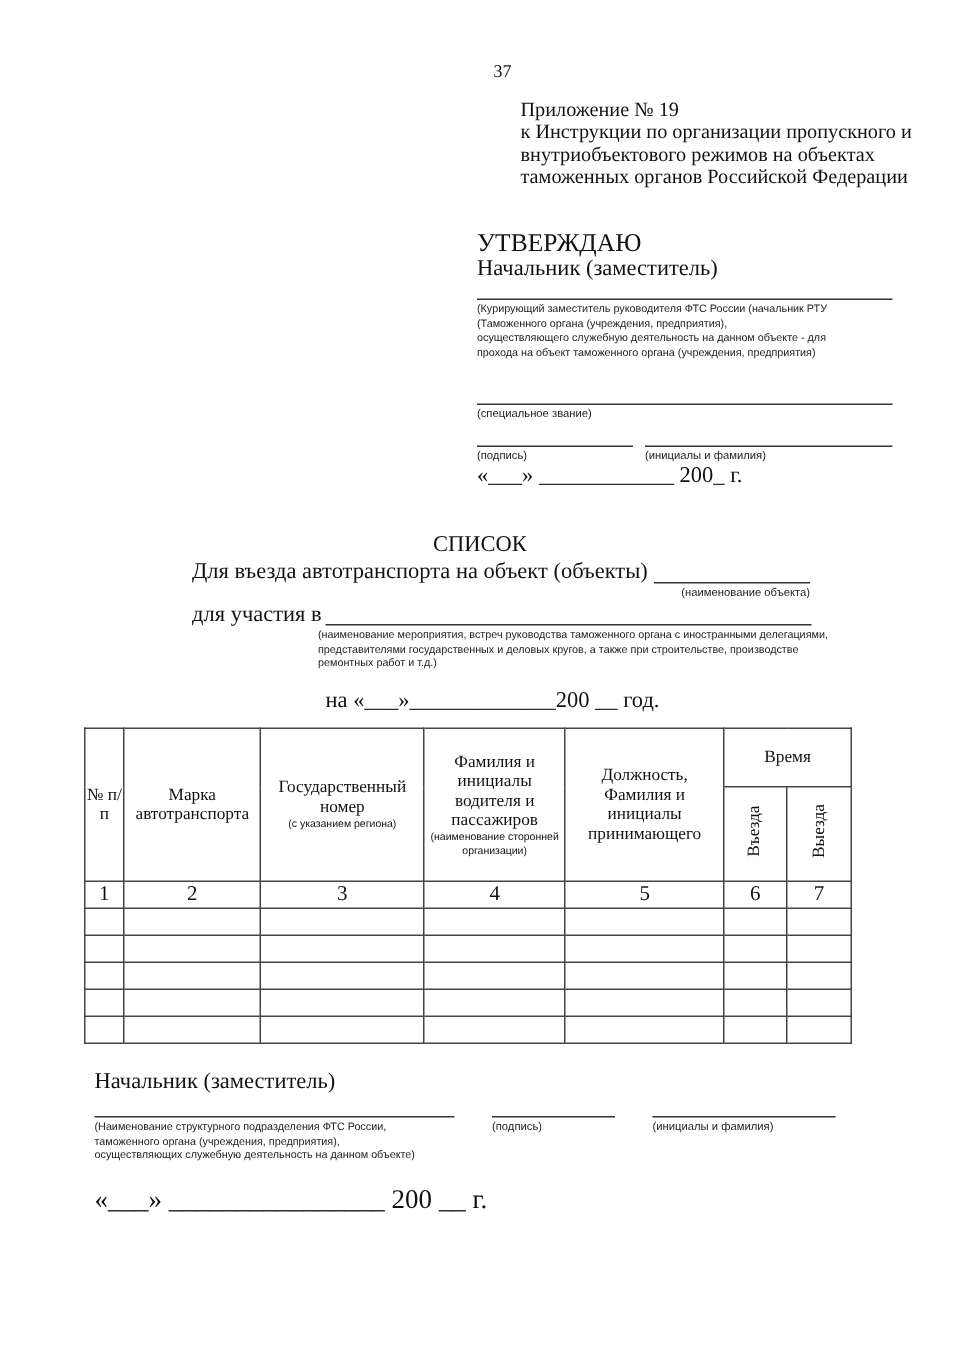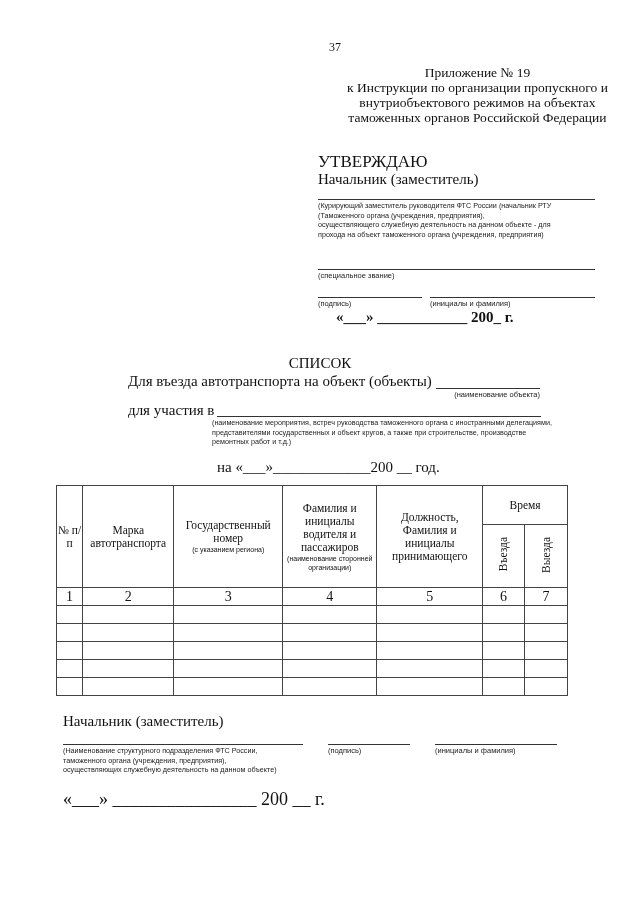--- a/index.html
+++ b/index.html
@@ -20,21 +20,21 @@
   table.list th .sub { font-family:"Liberation Sans", sans-serif; font-size:7px; line-height:9px; display:block; }
   table.list .num td { font-size:14px; height:17px; line-height:17px; }
   table.list .empty td { height:17px; }
   .vert { writing-mode:vertical-rl; transform:rotate(180deg); font-size:11.5px; display:inline-block; }
 </style>
 </head>
 <body>
 
 <div class="abs serif" style="left:329px;top:40px;font-size:12px;">37</div>
 
-<div class="abs serif" style="left:347px;top:65px;font-size:13.5px;line-height:15px;text-align:center;">
+<div class="abs serif" style="left:347px;top:65px;font-size:13.5px;line-height:15px;">
   <div>Приложение № 19</div>
   <div>к Инструкции по организации пропускного и</div>
   <div>внутриобъектового режимов на объектах</div>
   <div>таможенных органов Российской Федерации</div>
 </div>
 
 <div class="abs serif" style="left:318px;top:152px;font-size:17px;">УТВЕРЖДАЮ</div>
 <div class="abs serif" style="left:318px;top:171px;font-size:15px;">Начальник (заместитель)</div>
 <div class="line" style="left:318px;top:199px;width:277px;"></div>
 <div class="abs small" style="left:318px;top:201px;width:277px;text-align:justify;">
@@ -42,31 +42,31 @@
   <div>(Таможенного органа (учреждения, предприятия),</div>
   <div>осуществляющего служебную деятельность на данном объекте - для</div>
   <div>прохода на объект таможенного органа (учреждения, предприятия)</div>
 </div>
 <div class="line" style="left:318px;top:269px;width:277px;"></div>
 <div class="abs cap" style="left:318px;top:271px;width:277px;">(специальное звание)</div>
 <div class="line" style="left:318px;top:297px;width:104px;"></div>
 <div class="line" style="left:430px;top:297px;width:165px;"></div>
 <div class="abs cap" style="left:318px;top:299px;width:104px;">(подпись)</div>
 <div class="abs cap" style="left:430px;top:299px;width:165px;">(инициалы и фамилия)</div>
-<div class="abs serif" style="left:336px;top:309px;font-size:15px;font-weight:bold;">«___» ____________ 200_ г.</div>
+<div class="abs serif" style="left:318px;top:309px;font-size:15px;">«___» ____________ 200_ г.</div>
 
 <div class="abs serif" style="left:0;width:640px;top:355px;font-size:15px;text-align:center;">СПИСОК</div>
 <div class="abs serif" style="left:128px;top:373px;font-size:15px;">Для въезда автотранспорта на объект (объекты)</div>
 <div class="line" style="left:436px;top:388px;width:104px;"></div>
 <div class="abs cap" style="left:400px;top:390px;width:140px;text-align:right;">(наименование объекта)</div>
 <div class="abs serif" style="left:128px;top:402px;font-size:15px;">для участия в</div>
 <div class="line" style="left:217px;top:416px;width:324px;"></div>
 <div class="abs small" style="left:212px;top:418px;width:390px;">
   <div>(наименование мероприятия, встреч руководства таможенного органа с иностранными делегациями,</div>
-  <div>представителями государственных и объект кругов, а также при строительстве, производстве</div>
+  <div>представителями государственных и деловых кругов, а также при строительстве, производстве</div>
   <div>ремонтных работ и т.д.)</div>
 </div>
 <div class="abs serif" style="left:217px;top:459px;font-size:15px;">на «___»_____________200 __ год.</div>
 
 <table class="list">
   <colgroup>
     <col style="width:25px">
       <col style="width:87px">
       <col style="width:104px">
       <col style="width:90px">

